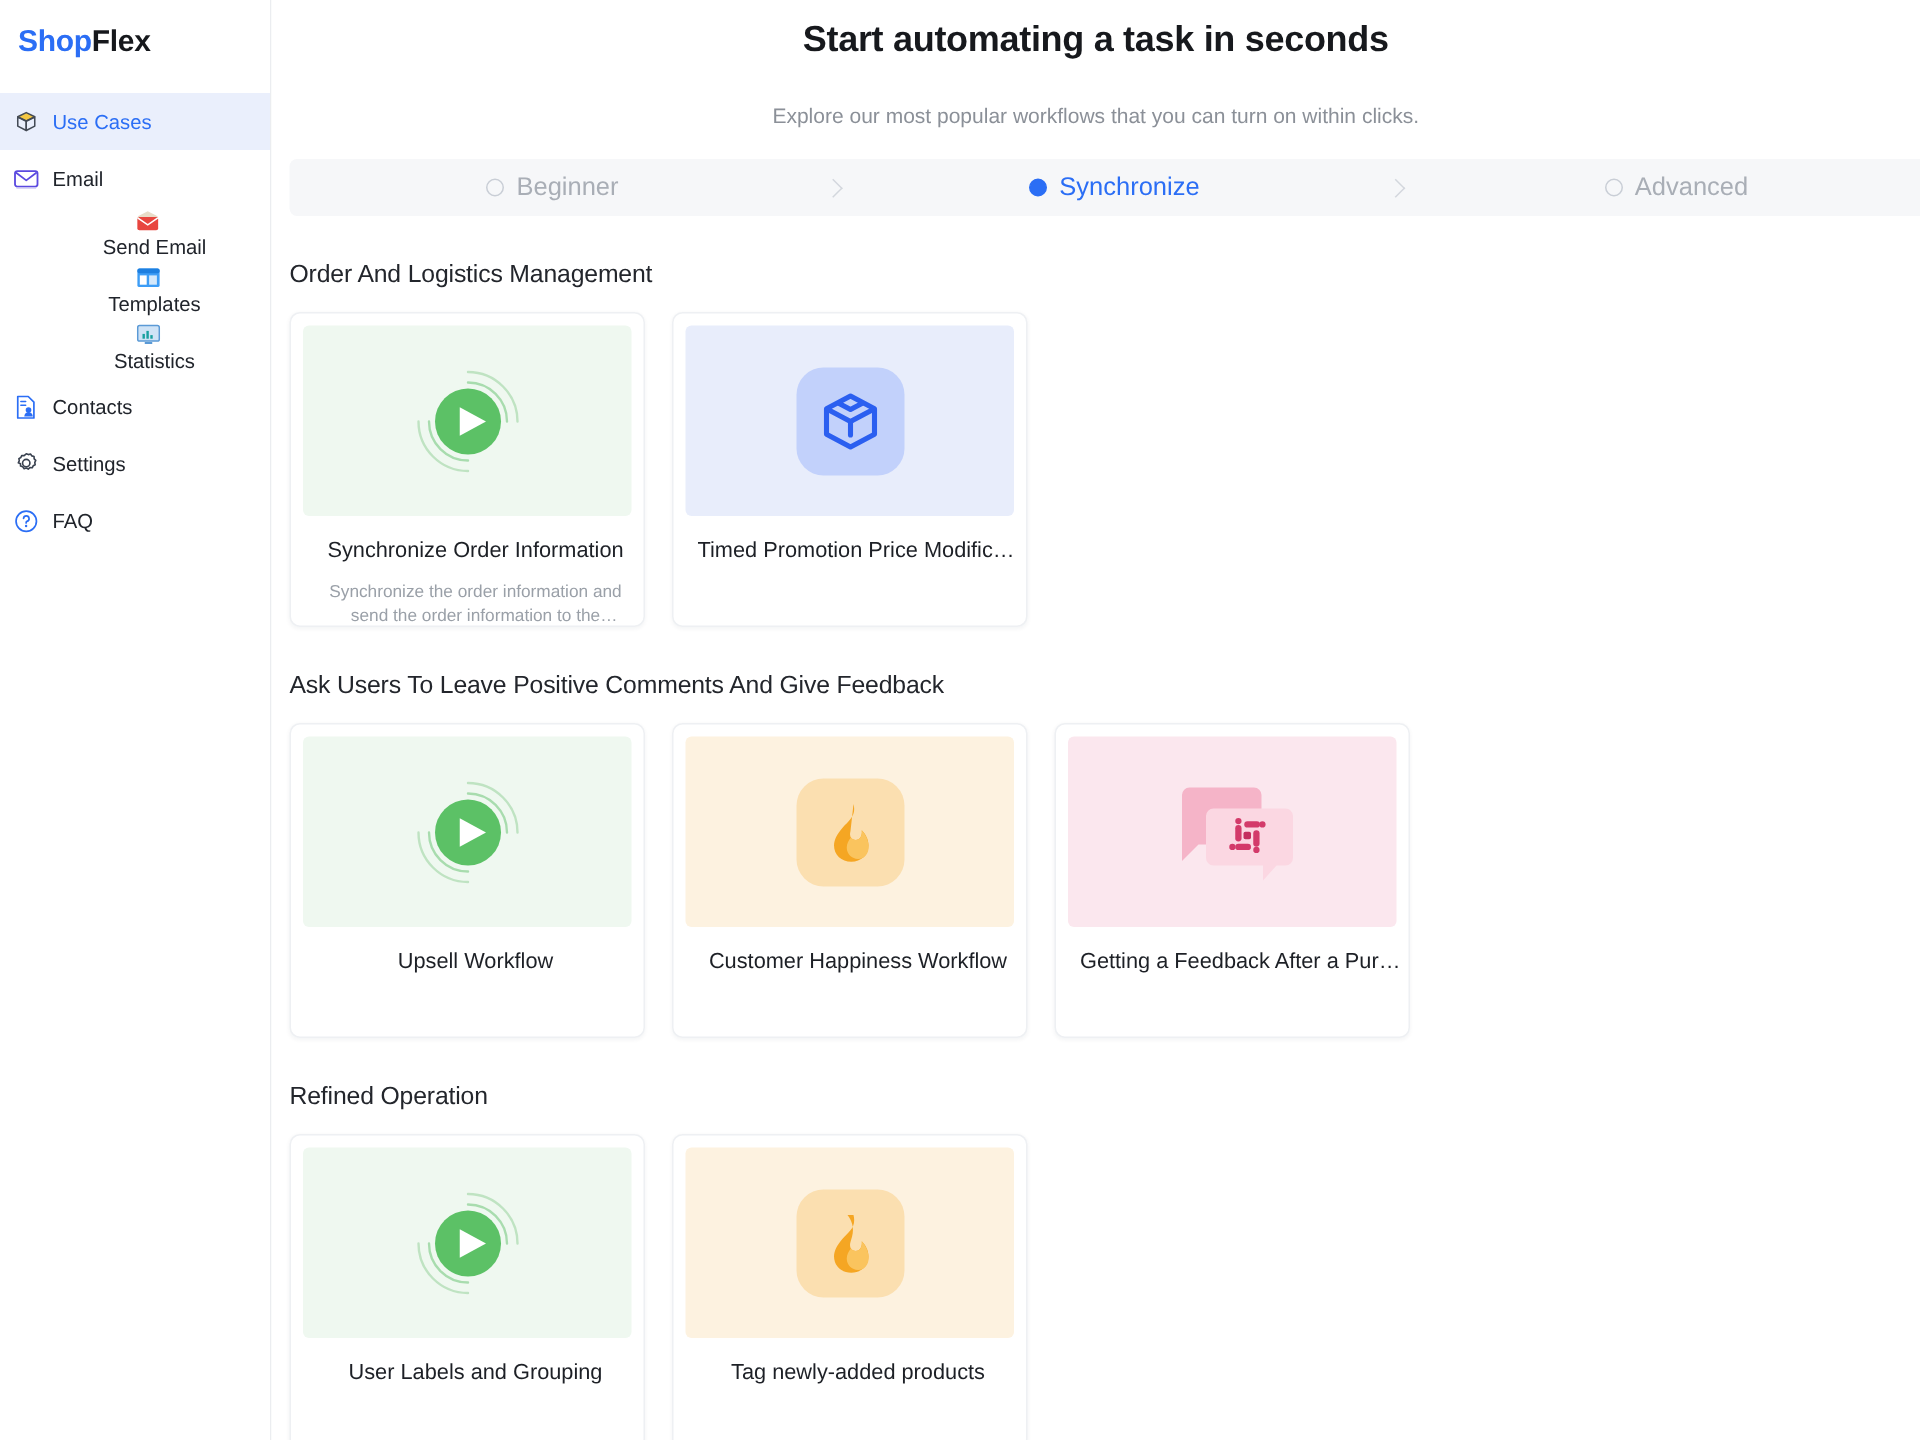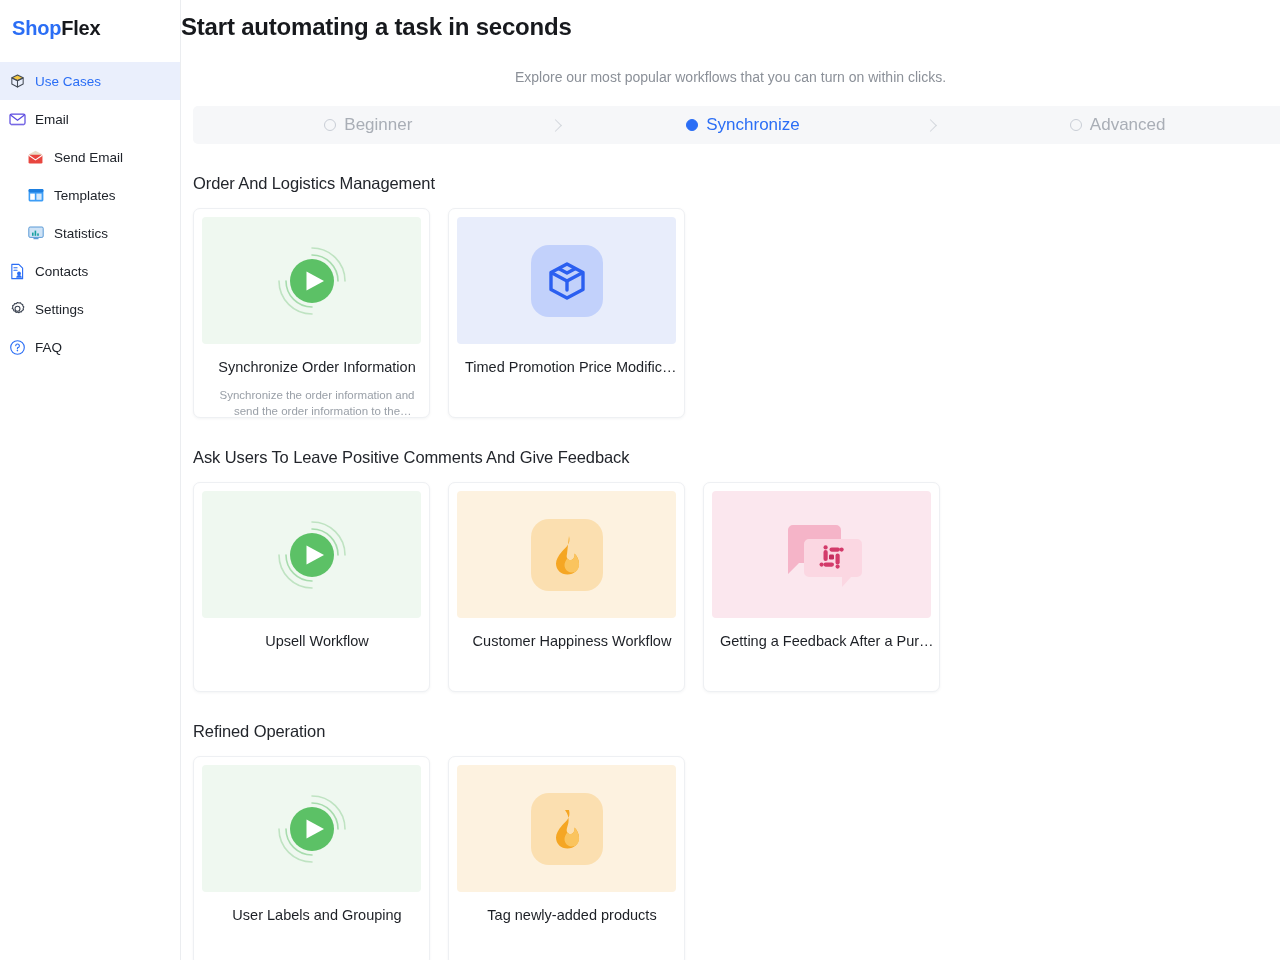--- a/index.html
+++ b/index.html
@@ -62,33 +62,35 @@
     height: 19px;
     margin-right: 8px;
     display: inline-flex;
     align-items: center;
     justify-content: center;
     flex: 0 0 19px;
   }
   .nav-item.sub {
     padding-left: 26px;
     font-size: 13.5px;
+    flex-direction: column;
   }
   .nav-item.sub .nav-ico { margin-right: 9px; }
 
   
   .main {
     flex: 1;
     height: 960px;
     overflow: hidden;
     position: relative;
     background: #ffffff;
   }
 
   .page-title {
+    text-align: center;
     font-size: 24px;
     font-weight: 700;
     color: #17191d;
     letter-spacing: -0.2px;
     padding-top: 12px;
     line-height: 30px;
   }
   .page-sub {
     text-align: center;
     font-size: 14px;

